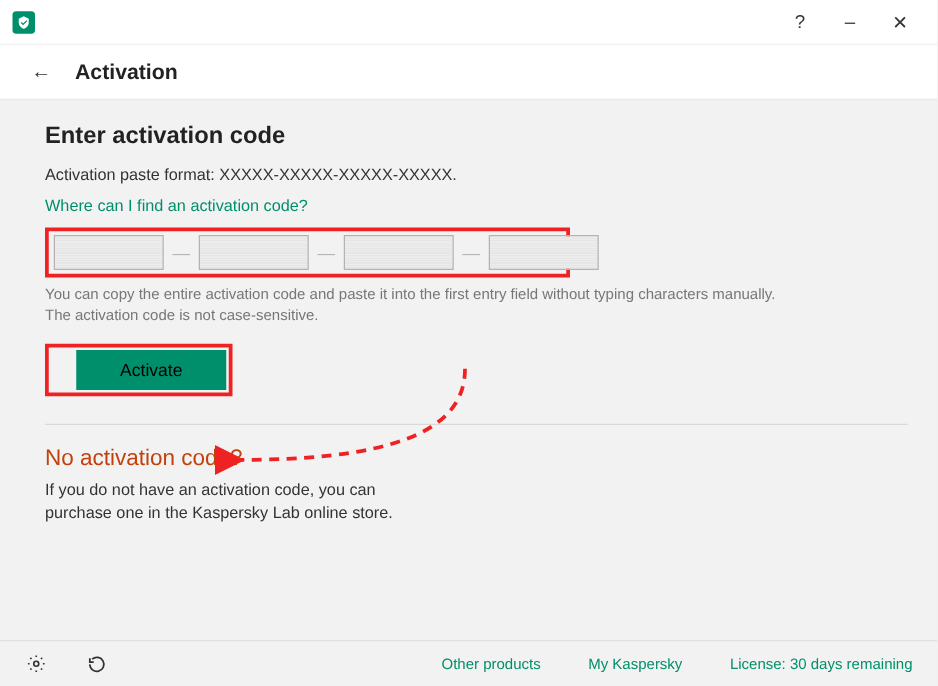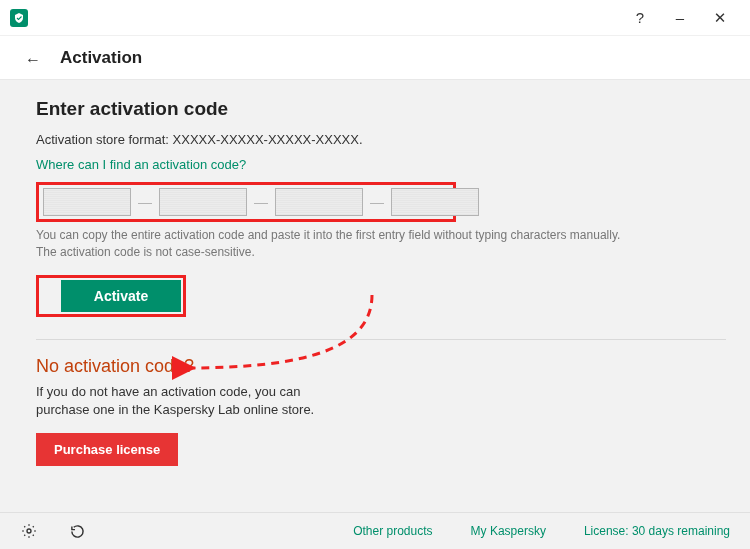--- a/index.html
+++ b/index.html
@@ -110,24 +110,24 @@
     width: 150px;
     height: 42px;
     padding: 2px;
     display: flex;
     align-items: stretch;
     margin-bottom: 22px;
   }
   .activate-btn {
     flex: 1;
     background: #008f6b;
-    color: #ffffff;
+    color: #000000;
     border: none;
     font-size: 14px;
-    font-weight: 700;
+    font-weight: 400;
     cursor: pointer;
     margin-left: 20px;
   }
   .divider {
     height: 1px;
     background: #d9d9d9;
     margin-right: 0;
     margin-left: 0;
     margin-bottom: 16px;
   }
@@ -203,21 +203,21 @@
 </div>
 
 <div class="header">
   <div class="back-btn">←</div>
   <div class="page-title">Activation</div>
 </div>
 
 <div class="content">
 
   <div class="h1">Enter activation code</div>
-  <div class="format-line">Activation store format: XXXXX-XXXXX-XXXXX-XXXXX.</div>
+  <div class="format-line">Activation paste format: XXXXX-XXXXX-XXXXX-XXXXX.</div>
   <a class="link">Where can I find an activation code?</a>
 
   <div class="code-row-wrap">
     <input class="code-input" style="">
     <span class="sep">—</span>
     <input class="code-input" style="">
     <span class="sep">—</span>
     <input class="code-input" style="">
     <span class="sep">—</span>
     <input class="code-input" style="">
@@ -229,21 +229,20 @@
   </div>
 
   <div class="activate-wrap">
     <button class="activate-btn">Activate</button>
   </div>
 
   <div class="divider"></div>
 
   <div class="sub-h">No activation code?</div>
   <div class="sub-text">If you do not have an activation code, you can purchase one in the Kaspersky Lab online store.</div>
-  <button class="purchase-btn">Purchase license</button>
 
   <svg class="annotation-arrow" viewBox="0 0 240 90">
     <defs>
       <marker id="arrh" markerWidth="12" markerHeight="12" refX="3" refY="5" orient="auto">
         <path d="M10 0 L0 5 L10 10 Z" fill="#ee2222"></path>
       </marker>
     </defs>
     <path d="M 200 5 C 200 60, 130 78, 15 78" stroke="#ee2222" stroke-width="3" stroke-dasharray="8 6" fill="none" marker-end="url(#arrh)"></path>
   </svg>
 

